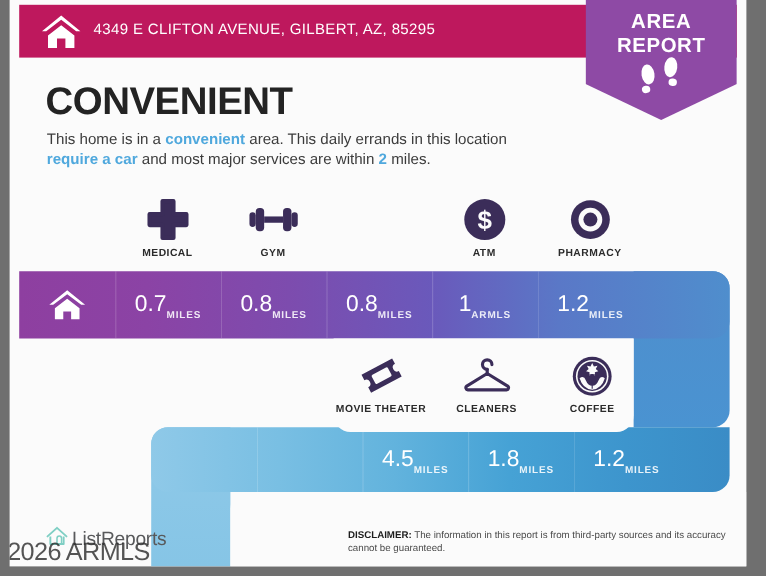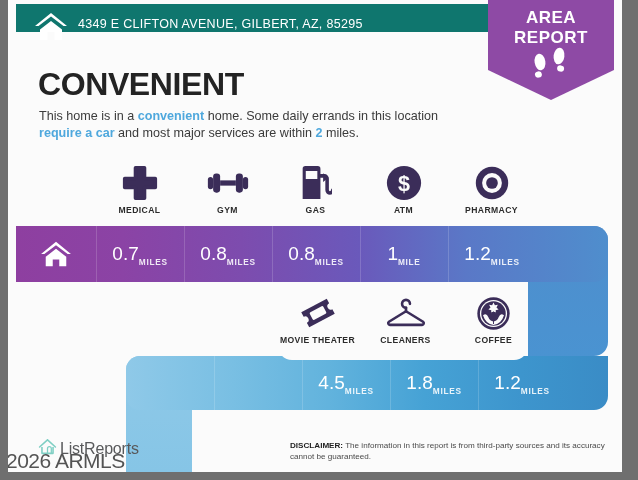--- a/index.html
+++ b/index.html
@@ -7,22 +7,22 @@
     width:638px;height:480px;overflow:hidden;
     background:#6f6f6f;
     font-family:"Liberation Sans", sans-serif;
   }
   .frame{
     position:absolute;left:8px;top:0;width:614px;height:472px;
     background:#fbfbfb;overflow:hidden;
   }
   
   .header{
-    position:absolute;left:8px;top:4px;width:598px;height:28px;
-    background:#0f766e;
+    position:absolute;left:8px;top:4px;width:598px;height:44px;
+    background:#be185d;
     text-align:center;
   }
   .header-home{position:absolute;left:18px;top:6px;width:34px;height:32px;}
   .header-addr{
     position:absolute;left:62px;top:13px;
     color:#ffffff;font-size:12.5px;letter-spacing:.3px;
     white-space:nowrap;
   }
   
   .badge{
@@ -150,21 +150,21 @@
       </g>
     </svg>
     <div class="badge-label">
       <div>AREA</div>
       <div>REPORT</div>
     </div>
   </div>
 
   <div class="headline">CONVENIENT</div>
   <div class="subtext">
-    <span>This home is in a </span><span class="hl">convenient</span><span> home. Some daily errands in this location </span><span class="hl">require a car</span><span> and most major services are within </span><span class="hl">2</span><span> miles.</span>
+    <span>This home is in a </span><span class="hl">convenient</span><span> area. This daily errands in this location </span><span class="hl">require a car</span><span> and most major services are within </span><span class="hl">2</span><span> miles.</span>
   </div>
 
   <div class="iconrow" style="left:88px;top:162px;width:440px;">
 
     <div class="iconcell" style="left:0;">
       <div class="glyph">
         <svg viewBox="0 0 40 40" width="36" height="36">
           <path d="M15 3 H25 V15 H37 V25 H25 V37 H15 V25 H3 V15 H15 Z" fill="#3b2d59" stroke="#3b2d59" stroke-width="4" stroke-linejoin="round"></path>
         </svg>
       </div>
@@ -177,31 +177,20 @@
           <rect x="1" y="9" width="6" height="14" rx="3" fill="#3b2d59"></rect>
           <rect x="7" y="5" width="8" height="22" rx="3.5" fill="#3b2d59"></rect>
           <rect x="15" y="13" width="18" height="6" fill="#3b2d59"></rect>
           <rect x="33" y="5" width="8" height="22" rx="3.5" fill="#3b2d59"></rect>
           <rect x="41" y="9" width="6" height="14" rx="3" fill="#3b2d59"></rect>
         </svg>
       </div>
       <div class="cap">GYM</div>
     </div>
 
-    <div class="iconcell" style="left:176px;">
-      <div class="glyph">
-        <svg viewBox="0 0 36 40" width="32" height="36">
-          <path d="M3 4 a3 3 0 0 1 3-3 H20 a3 3 0 0 1 3 3 V38 H3 Z" fill="#3b2d59"></path>
-          <rect x="6.5" y="6.5" width="13" height="9" fill="#fbfbfb"></rect>
-          <path d="M23 12 h4.5 a3 3 0 0 1 3 3 v13 a3.2 3.2 0 0 0 3.2 3.2 v0 a3.2 3.2 0 0 0 3.2-3.2" fill="none" stroke="#3b2d59" stroke-width="4" stroke-linecap="round"></path>
-          <path d="M26 9 l6 5 -6 5 Z" fill="#3b2d59"></path>
-        </svg>
-      </div>
-      <div class="cap">GAS</div>
-    </div>
 
     <div class="iconcell" style="left:264px;">
       <div class="glyph">
         <svg viewBox="0 0 40 40" width="36" height="36">
           <circle cx="20" cy="20" r="19" fill="#3b2d59"></circle>
           <text x="20" y="29" text-anchor="middle" font-family="Liberation Sans, sans-serif" font-size="24" font-weight="700" fill="#fbfbfb">$</text>
         </svg>
       </div>
       <div class="cap">ATM</div>
     </div>
@@ -233,21 +222,21 @@
     <div class="seg" style="left:168px;width:88px;">
       <div class="num">0.8</div>
       <div class="unit">MILES</div>
     </div>
     <div class="seg" style="left:256px;width:88px;">
       <div class="num">0.8</div>
       <div class="unit">MILES</div>
     </div>
     <div class="seg" style="left:344px;width:88px;">
       <div class="num">1</div>
-      <div class="unit">MILE</div>
+      <div class="unit">ARMLS</div>
     </div>
     <div class="seg" style="left:432px;width:88px;">
       <div class="num">1.2</div>
       <div class="unit">MILES</div>
     </div>
   </div>
 
   <div class="notch"></div>
 
   <div class="iconrow" style="left:266px;top:292px;width:264px;z-index:4;">

